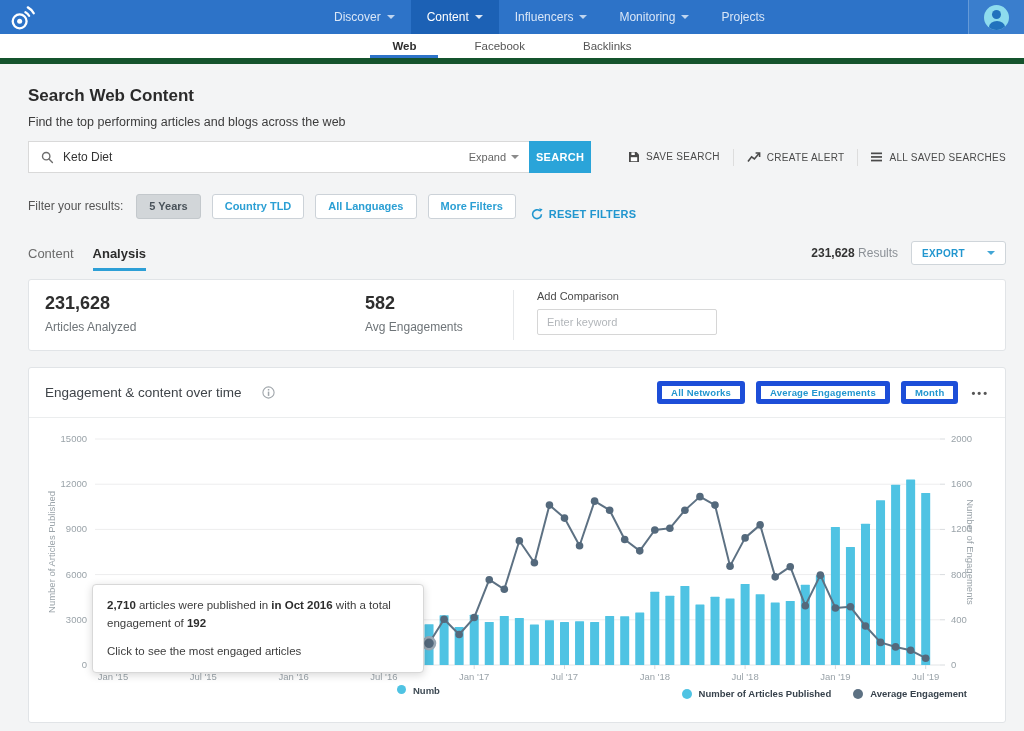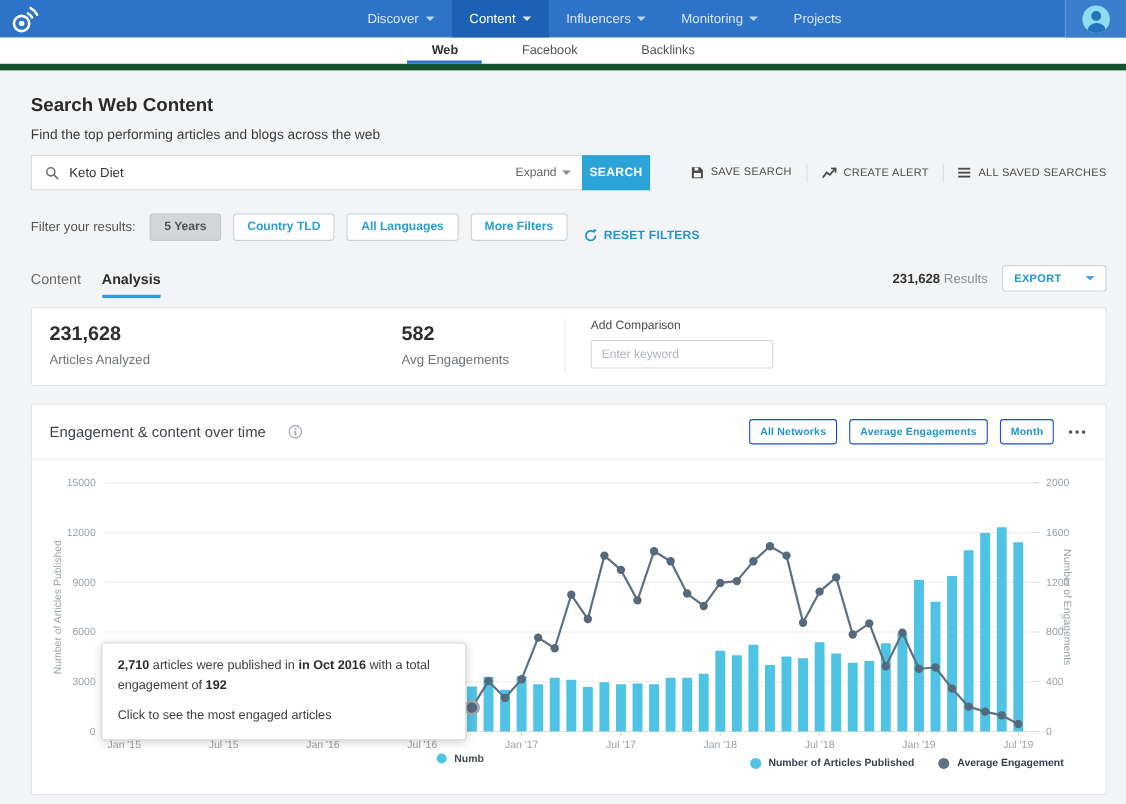--- a/index.html
+++ b/index.html
@@ -62,30 +62,30 @@
     letter-spacing:.3px; cursor:pointer; }
   
   .card { background:#fff; border:1px solid #e1e4e7; border-radius:3px; }
   .stats-card { margin-top:8px; height:72px; position:relative; }
   .stat { position:absolute; top:13px; }
   .stat .val { font-size:18px; font-weight:bold; color:#2e2e2e; }
   .stat .lab { margin-top:6px; font-size:12px; color:#6e7478; }
   .stats-div { position:absolute; left:484px; top:10px; bottom:10px; width:1px; background:#e6e8ea; }
   .comp { position:absolute; left:508px; top:10px; }
   .comp .clab { font-size:11px; color:#4a4a4a; }
-  .comp input { margin-top:7px; width:166px; height:26px; border:1px solid #d6d6d6; border-radius:2px;
+  .comp input { margin-top:7px; width:180px; height:26px; border:1px solid #d6d6d6; border-radius:2px;
     font-size:11px; padding:0 9px; color:#444; outline:none; font-family:"Liberation Sans",sans-serif; }
   .comp input::placeholder { color:#b2b6ba; }
   
   .chart-card { margin-top:16px; height:356px; }
   .chart-head { height:50px; border-bottom:1px solid #ebedee; display:flex; align-items:center; padding:0 16px; }
   .chart-title { font-size:13.5px; color:#3f4449; display:flex; align-items:center; gap:20px; }
   .chart-head-right { margin-left:auto; display:flex; align-items:center; gap:11px; }
   .cbtn { height:23px; padding:0 9px; display:flex; align-items:center; background:#fff;
-    border:1px solid #1d4ed8; border-radius:3px; color:#2196cf; font-size:9.5px; font-weight:bold;
+    border:5px solid #1d4ed8; border-radius:3px; color:#2196cf; font-size:9.5px; font-weight:bold;
     letter-spacing:.2px; cursor:pointer; white-space:nowrap; }
   .dots { color:#555; font-size:11px; letter-spacing:2px; font-weight:bold; cursor:pointer; margin-left:2px; }
   .chart-body { position:relative; height:303px; }
   .chart-body svg { position:absolute; left:0; top:0; }
   .tick, .xlab { font-size:9.5px; fill:#9aa3a9; }
   .axis-title { font-size:9.5px; fill:#9aa3a9; }
   
   .tooltip { position:absolute; left:63px; top:166px; width:332px; background:#fff;
     border:1px solid #d8d8d8; border-radius:4px; box-shadow:0 2px 8px rgba(0,0,0,.16);
     padding:12px 14px; font-size:11.5px; color:#3d3d3d; line-height:1.55; }

